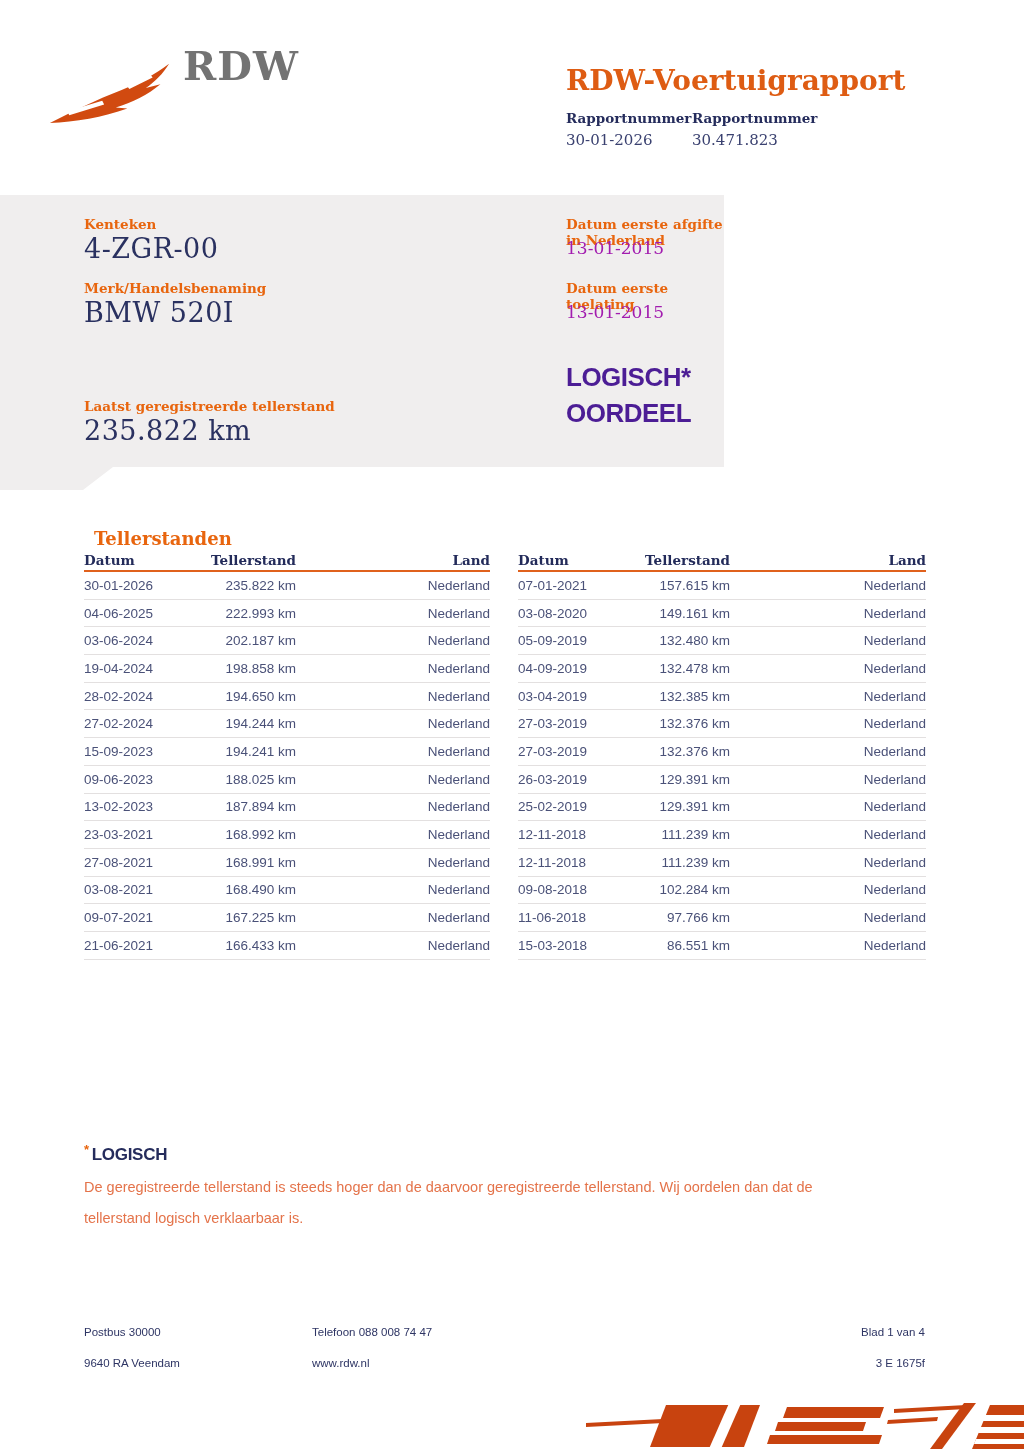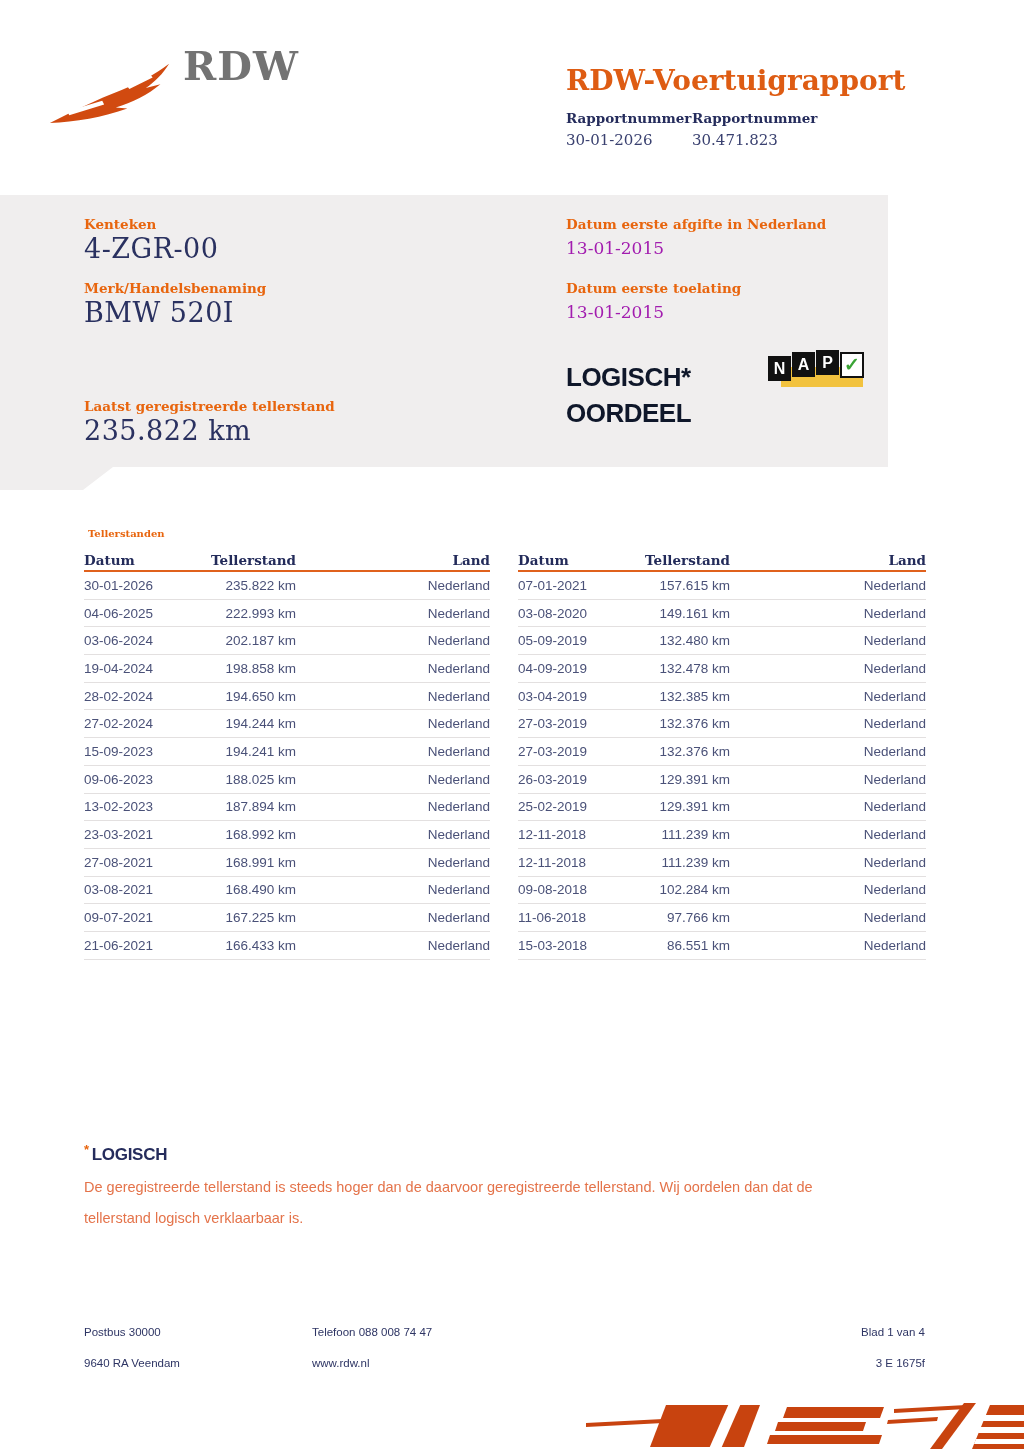--- a/index.html
+++ b/index.html
@@ -12,39 +12,39 @@
   .logo-text { position:absolute; left:183px; top:42px; font-family:"DejaVu Serif", serif; font-weight:bold;
                font-size:40px; color:#737373; letter-spacing:1px; }
   .doc-title { position:absolute; left:566px; top:64px; font-family:"DejaVu Serif", serif; font-weight:bold;
                font-size:28px; color:#de5c13; }
   .meta-label { position:absolute; top:110px; font-family:"DejaVu Serif", serif; font-weight:bold;
                 font-size:13.5px; color:#252c5c; }
   .meta-value { position:absolute; top:131px; font-family:"DejaVu Serif", serif; font-size:15px; color:#3a4170; }
   .mx1 { left:566px; } .mx2 { left:692px; }
 
   
-  .panel { position:absolute; left:0; top:195px; width:888px; height:295px; background:#f0eeee;
+  .panel { position:absolute; left:0; top:195px; width:724px; height:295px; background:#f0eeee;
            clip-path: polygon(0 0, 100% 0, 100% 272px, 113px 272px, 83px 295px, 0 295px); }
   .lab { position:absolute; font-family:"DejaVu Serif", serif; font-weight:bold; font-size:13.5px; color:#e8650e; }
   .bigval { position:absolute; font-family:"DejaVu Serif", serif; font-size:27px; color:#2a3160; letter-spacing:0.5px; }
   .midval { position:absolute; font-family:"DejaVu Serif", serif; font-size:17px; color:#a21caf;text-align:center; }
   .oordeel { position:absolute; left:566px; top:164px; font-weight:bold; font-size:26px; line-height:36px;
-             color:#0f172a; letter-spacing:-0.5px; }
+             color:#4c1d95; letter-spacing:-0.5px; }
 
   
   .nap { position:absolute; left:768px; top:155px; width:96px; height:42px; }
   .nap-yellow { position:absolute; left:13px; top:17px; width:82px; height:20px; background:#f2c23e; }
   .nap-tile { position:absolute; width:23px; height:25px; background:#111; color:#fff; font-weight:bold;
               font-size:16px; line-height:25px; text-align:center; }
   .nap-check { position:absolute; width:24px; height:26px; background:#fff; border:2px solid #111;
                color:#3aa435; font-weight:bold; font-size:19px; line-height:22px; text-align:center; }
 
   
-  .tbl-title { position:absolute; left:88px; top:528px; font-family:"DejaVu Serif", serif; font-weight:bold;
-               font-size:10px; color:#e8650e; }
+  .tbl-title { position:absolute; left:94px; top:528px; font-family:"DejaVu Serif", serif; font-weight:bold;
+               font-size:18px; color:#e8650e; }
   .tbl { position:absolute; top:552px; }
   .tbl-left { left:84px; width:406px; }
   .tbl-right { left:518px; width:408px; }
   .t-head { display:flex; height:20px; border-bottom:2px solid #e0611c; font-family:"DejaVu Serif", serif;
             font-weight:bold; font-size:13.5px; color:#232b5a; }
   .t-row { display:flex; height:27.7px; align-items:center; border-bottom:1px solid #e3e0e0;
            font-size:13.5px; color:#4a5178; }
   .c0 { width:120px; text-align:left; }
   .c1 { width:92px; text-align:right; }
   .c2 { flex:1; text-align:right; }

